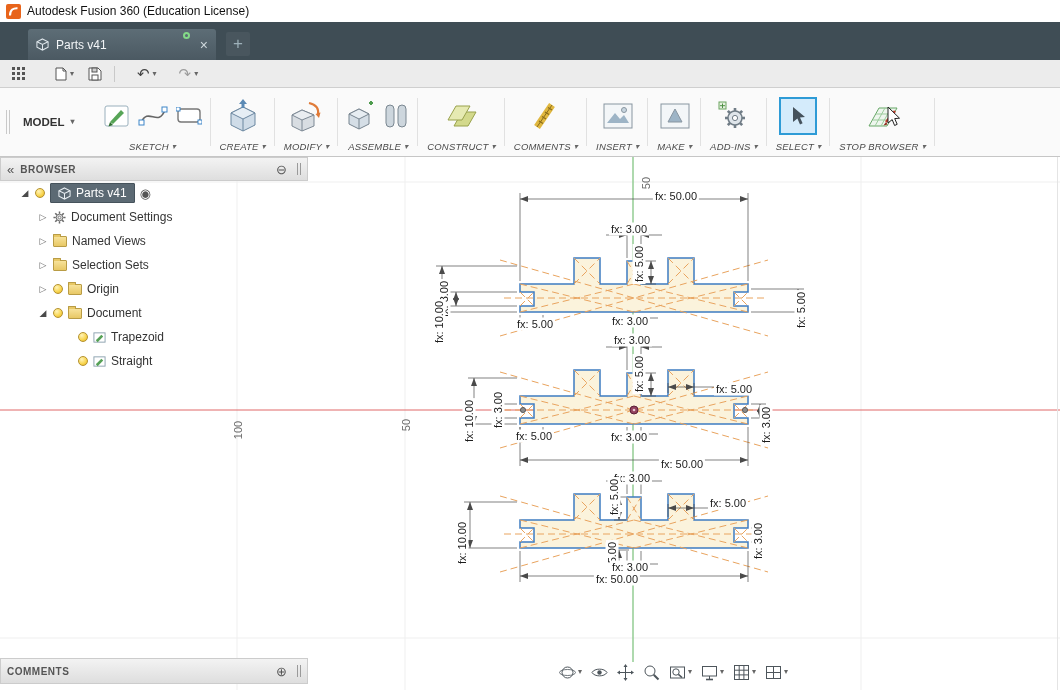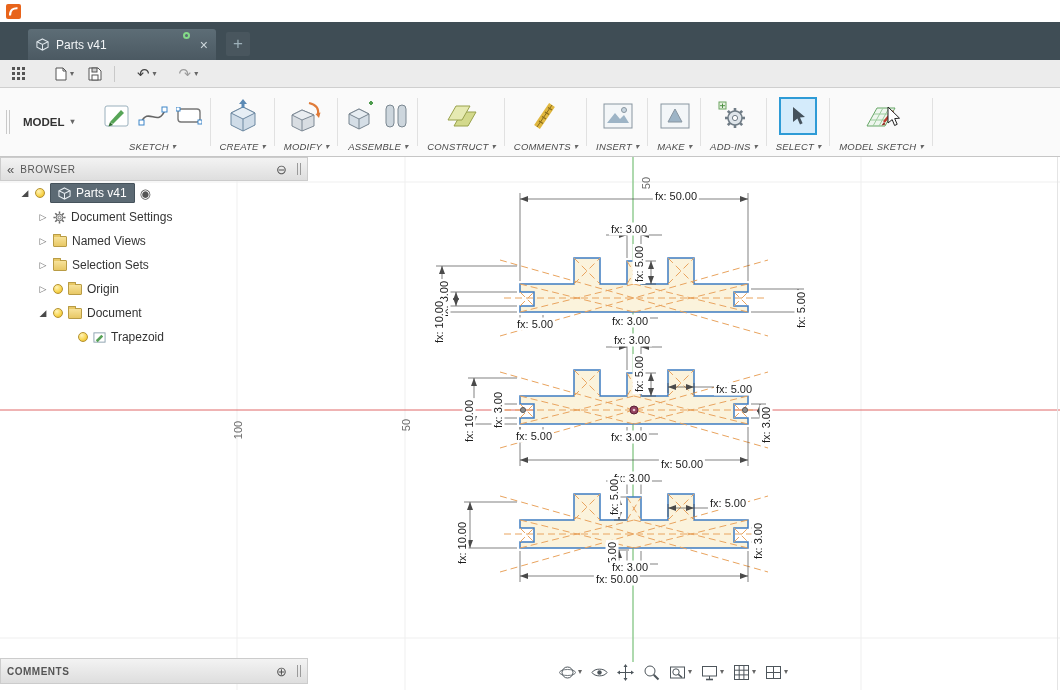--- a/index.html
+++ b/index.html
@@ -47,21 +47,21 @@
 #sketch-svg .constr line{stroke:#e9a45f;stroke-width:1;stroke-dasharray:7 4;}
 #sketch-svg .grid{stroke:#efefef;stroke-width:1;}
 #sketch-svg .pt{fill:#8a8a8a;stroke:#4a4a4a;stroke-width:.8;}
 .dim{position:absolute;transform:translate(-50%,-50%);font-size:11px;color:#1c1c1c;background:#fff;padding:0 2px;line-height:13px;white-space:nowrap;}
 .dim.rot{transform:translate(-50%,-50%) rotate(-90deg);}
 .glabel{position:absolute;transform:translate(-50%,-50%) rotate(-90deg);font-size:11px;color:#6b6b6b;white-space:nowrap;}
 
 
 .browser{position:absolute;top:157px;left:0;width:308px;font-size:12px;}
 .panel-header{height:24px;background:linear-gradient(#f3f3f3,#dedede);border:1px solid #cccccc;display:flex;align-items:center;gap:6px;padding:0 6px;color:#555;}
-.panel-header .ph-title{font-size:10px;font-weight:normal;letter-spacing:.5px;flex:1;}
+.panel-header .ph-title{font-size:10px;font-weight:bold;letter-spacing:.5px;flex:1;}
 .badge{font-size:13px;color:#555;line-height:1;}
 .pgrip{width:4px;height:12px;border-left:1px solid #9a9a9a;border-right:1px solid #9a9a9a;margin-left:4px;}
 .brow{height:24px;display:flex;align-items:center;gap:5px;color:#333;}
 .exp{font-size:9px;color:#6a6a6a;width:10px;text-align:center;flex:none;}
 .exp.open{color:#4a4a4a;}
 .bulb{width:10px;height:10px;border-radius:50%;background:radial-gradient(circle at 35% 30%,#fff3b8,#f8d44c 60%,#e0ae2a);border:1px solid #b5922f;flex:none;}
 .folder{width:14px;height:11px;background:linear-gradient(#f7e29a,#e8c865);border:1px solid #b99c45;border-radius:1px;position:relative;flex:none;}
 .folder::before{content:"";position:absolute;top:-3px;left:-1px;width:6px;height:2px;background:#e8c865;border:1px solid #b99c45;border-bottom:none;border-radius:1px 1px 0 0;}
 .selrow{display:flex;align-items:center;gap:5px;background:#5c6a74;border:1px solid #46535c;color:#fff;padding:2px 7px;border-radius:1px;}
 .target{font-size:13px;color:#555;}
@@ -254,20 +254,21 @@
   <div class="dim" style="left:630px;top:410px">fx: 3.00</div>
   <div class="dim" style="left:617px;top:422px">fx: 50.00</div>
 </div>
 <div class="canvas-edge"></div>
 
 <div class="titlebar">
   <svg width="15" height="15">
     <rect width="15" height="15" rx="2" fill="#e8641b"></rect>
     <path d="M4 11.5 C4 5.5, 7.5 4, 11.5 4.2" stroke="#fff" stroke-width="2.1" fill="none"></path>
   </svg>
+  <span>Autodesk Fusion 360 (Education License)</span>
 </div>
 
 <div class="tabbar">
   <div class="tab">
     <svg width="13" height="13" viewBox="0 0 14 14">
       <path d="M7 1 L13 4 L13 10 L7 13 L1 10 L1 4 Z" fill="none" stroke="#dfe7ec" stroke-width="1.1"></path>
       <path d="M1 4 L7 7 L13 4 M7 7 L7 13" fill="none" stroke="#dfe7ec" stroke-width="1.1"></path>
     </svg>
     <span>Parts v41</span>
     <span class="green-dot"></span>
@@ -496,21 +497,21 @@
   <div class="tgroup">
     <div class="ticons">
       <svg width="36" height="30">
         <path d="M4 25 L22 25 L32 7 L14 7 Z" fill="#eef6ee" stroke="#67a767"></path>
         <path d="M10 25 L20 7 M16 25 L26 7 M8 19 L27 19 M11 13 L30 13" stroke="#9ccc9c" stroke-width="1"></path>
         <path d="M21 21 L30 10" stroke="#c0392b" stroke-width="2.5"></path>
         <path d="M21 21 l-2.5 3.5 4-1z" fill="#8e2a1e"></path>
       </svg>
     </div>
     <div class="tlabel">
-        <span>MODEL SKETCH</span>
+        <span>STOP BROWSER</span>
         <span class="caret">▾</span>
       </div>
   </div>
 </div>
 
 <div class="browser">
   <div class="panel-header">
     <span class="badge">«</span>
     <span class="ph-title">BROWSER</span>
     <span class="badge">⊖</span>
@@ -577,20 +578,28 @@
 
   <div class="brow" style="padding-left:78px">
     <span class="bulb"></span>
     <svg width="13" height="13" viewBox="0 0 14 14">
       <rect x="1" y="2" width="12" height="10" fill="#fff" stroke="#8aa0ad"></rect>
       <path d="M3 10 L9 4 L11 6 L5 12 Z" fill="#56a156"></path>
     </svg>
     <span>Trapezoid</span>
   </div>
 
+  <div class="brow" style="padding-left:78px">
+    <span class="bulb"></span>
+    <svg width="13" height="13" viewBox="0 0 14 14">
+      <rect x="1" y="2" width="12" height="10" fill="#fff" stroke="#8aa0ad"></rect>
+      <path d="M3 10 L9 4 L11 6 L5 12 Z" fill="#56a156"></path>
+    </svg>
+    <span>Straight</span>
+  </div>
 </div>
 
 <div class="comments">
   <span class="ph-title">COMMENTS</span>
   <span class="badge">⊕</span>
   <span class="pgrip"></span>
 </div>
 
 <div class="navbar">
   <button class="nbtn">

